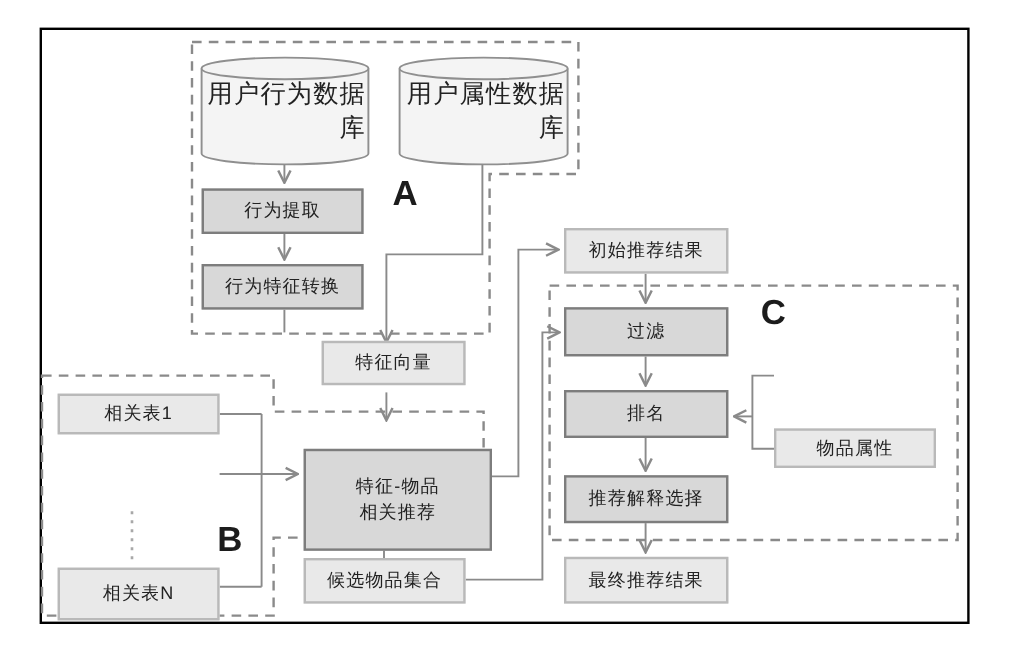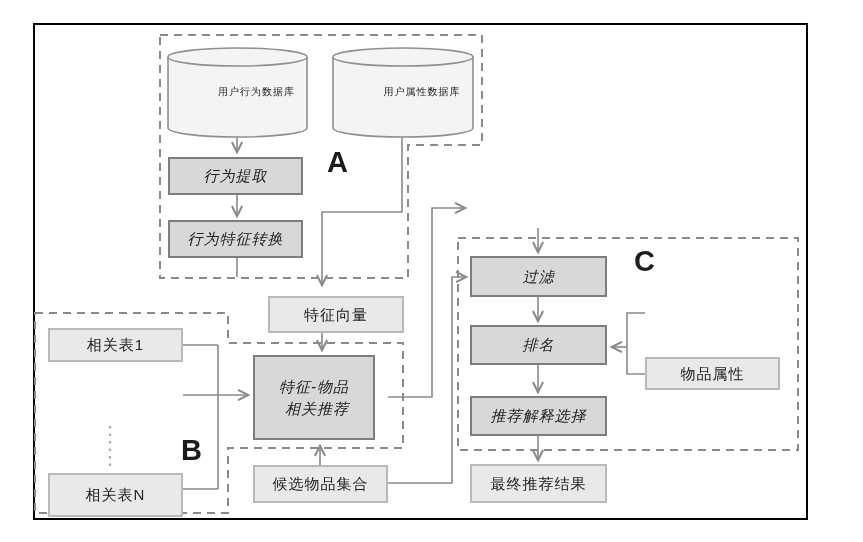--- a/index.html
+++ b/index.html
@@ -11,24 +11,24 @@
     position:absolute;left:33px;top:23px;width:775px;height:497px;
     border:2.5px solid #000000;background:#ffffff;box-sizing:border-box;
   }
   #gfx{position:absolute;left:0;top:0;width:863px;height:542px;}
   .node{
     position:absolute;display:flex;align-items:center;justify-content:center;
     text-align:center;font-size:15px;letter-spacing:1px;color:#222222;
     box-sizing:border-box;line-height:1.45;white-space:pre-line;
   }
   .light{background:#e9e9e9;border:2px solid #b9b9b9;}
-  .dark{background:#d8d8d8;border:2px solid #7d7d7d;font-style:italic;}
+  .dark{background:#d8d8d8;border:2px solid #7d7d7d;}
   .dblabel{
     position:absolute;display:flex;align-items:center;justify-content:center;
-    text-align:left;font-size:10px;letter-spacing:1px;color:#222222;padding-left:19px;
+    text-align:right;font-size:21px;letter-spacing:1px;color:#222222;
   }
   .seclabel{
     position:absolute;font-size:29px;font-weight:bold;color:#1c1c1c;
     font-family:"Liberation Sans","DejaVu Sans",sans-serif;
   }
 </style>
 </head>
 <body>
 
 <div id="canvas">
@@ -76,28 +76,29 @@
       <path d="M110,426 L110,468" stroke="#a8a8a8" stroke-width="2.2" stroke-dasharray="2.5 5"></path>
     </g>
   </svg>
 
   <div class="dblabel" style="left:170px;top:72px;width:135px;height:40px;">用户行为数据库</div>
   <div class="dblabel" style="left:335px;top:72px;width:136px;height:40px;">用户属性数据库</div>
 
   <div class="node dark" style="left:168px;top:157px;width:135px;height:38px;">行为提取</div>
   <div class="node dark" style="left:168px;top:220px;width:135px;height:38px;">行为特征转换</div>
 
-  <div class="node light" style="left:268px;top:296px;width:136px;height:37px;">特征向量</div>
-  <div class="node dark" style="left:253px;top:355px;width:122px;height:85px;text-align:right;">特征-物品
+  <div class="node light" style="left:268px;top:284px;width:120px;height:37px;">特征向量</div>
+  <div class="node dark" style="left:253px;top:374px;width:157px;height:85px;">特征-物品
 相关推荐</div>
   <div class="node light" style="left:253px;top:465px;width:135px;height:38px;">候选物品集合</div>
 
   <div class="node light" style="left:48px;top:328px;width:135px;height:34px;">相关表1</div>
   <div class="node light" style="left:48px;top:473px;width:135px;height:44px;">相关表N</div>
 
+  <div class="node light" style="left:470px;top:190px;width:137px;height:38px;">初始推荐结果</div>
   <div class="node dark" style="left:470px;top:256px;width:137px;height:41px;">过滤</div>
   <div class="node dark" style="left:470px;top:325px;width:137px;height:40px;">排名</div>
   <div class="node dark" style="left:470px;top:396px;width:137px;height:40px;">推荐解释选择</div>
   <div class="node light" style="left:470px;top:464px;width:137px;height:39px;">最终推荐结果</div>
   <div class="node light" style="left:645px;top:357px;width:135px;height:33px;">物品属性</div>
 
   <div class="seclabel" style="left:327px;top:146px;">A</div>
   <div class="seclabel" style="left:181px;top:434px;">B</div>
   <div class="seclabel" style="left:634px;top:245px;">C</div>
 </div>

